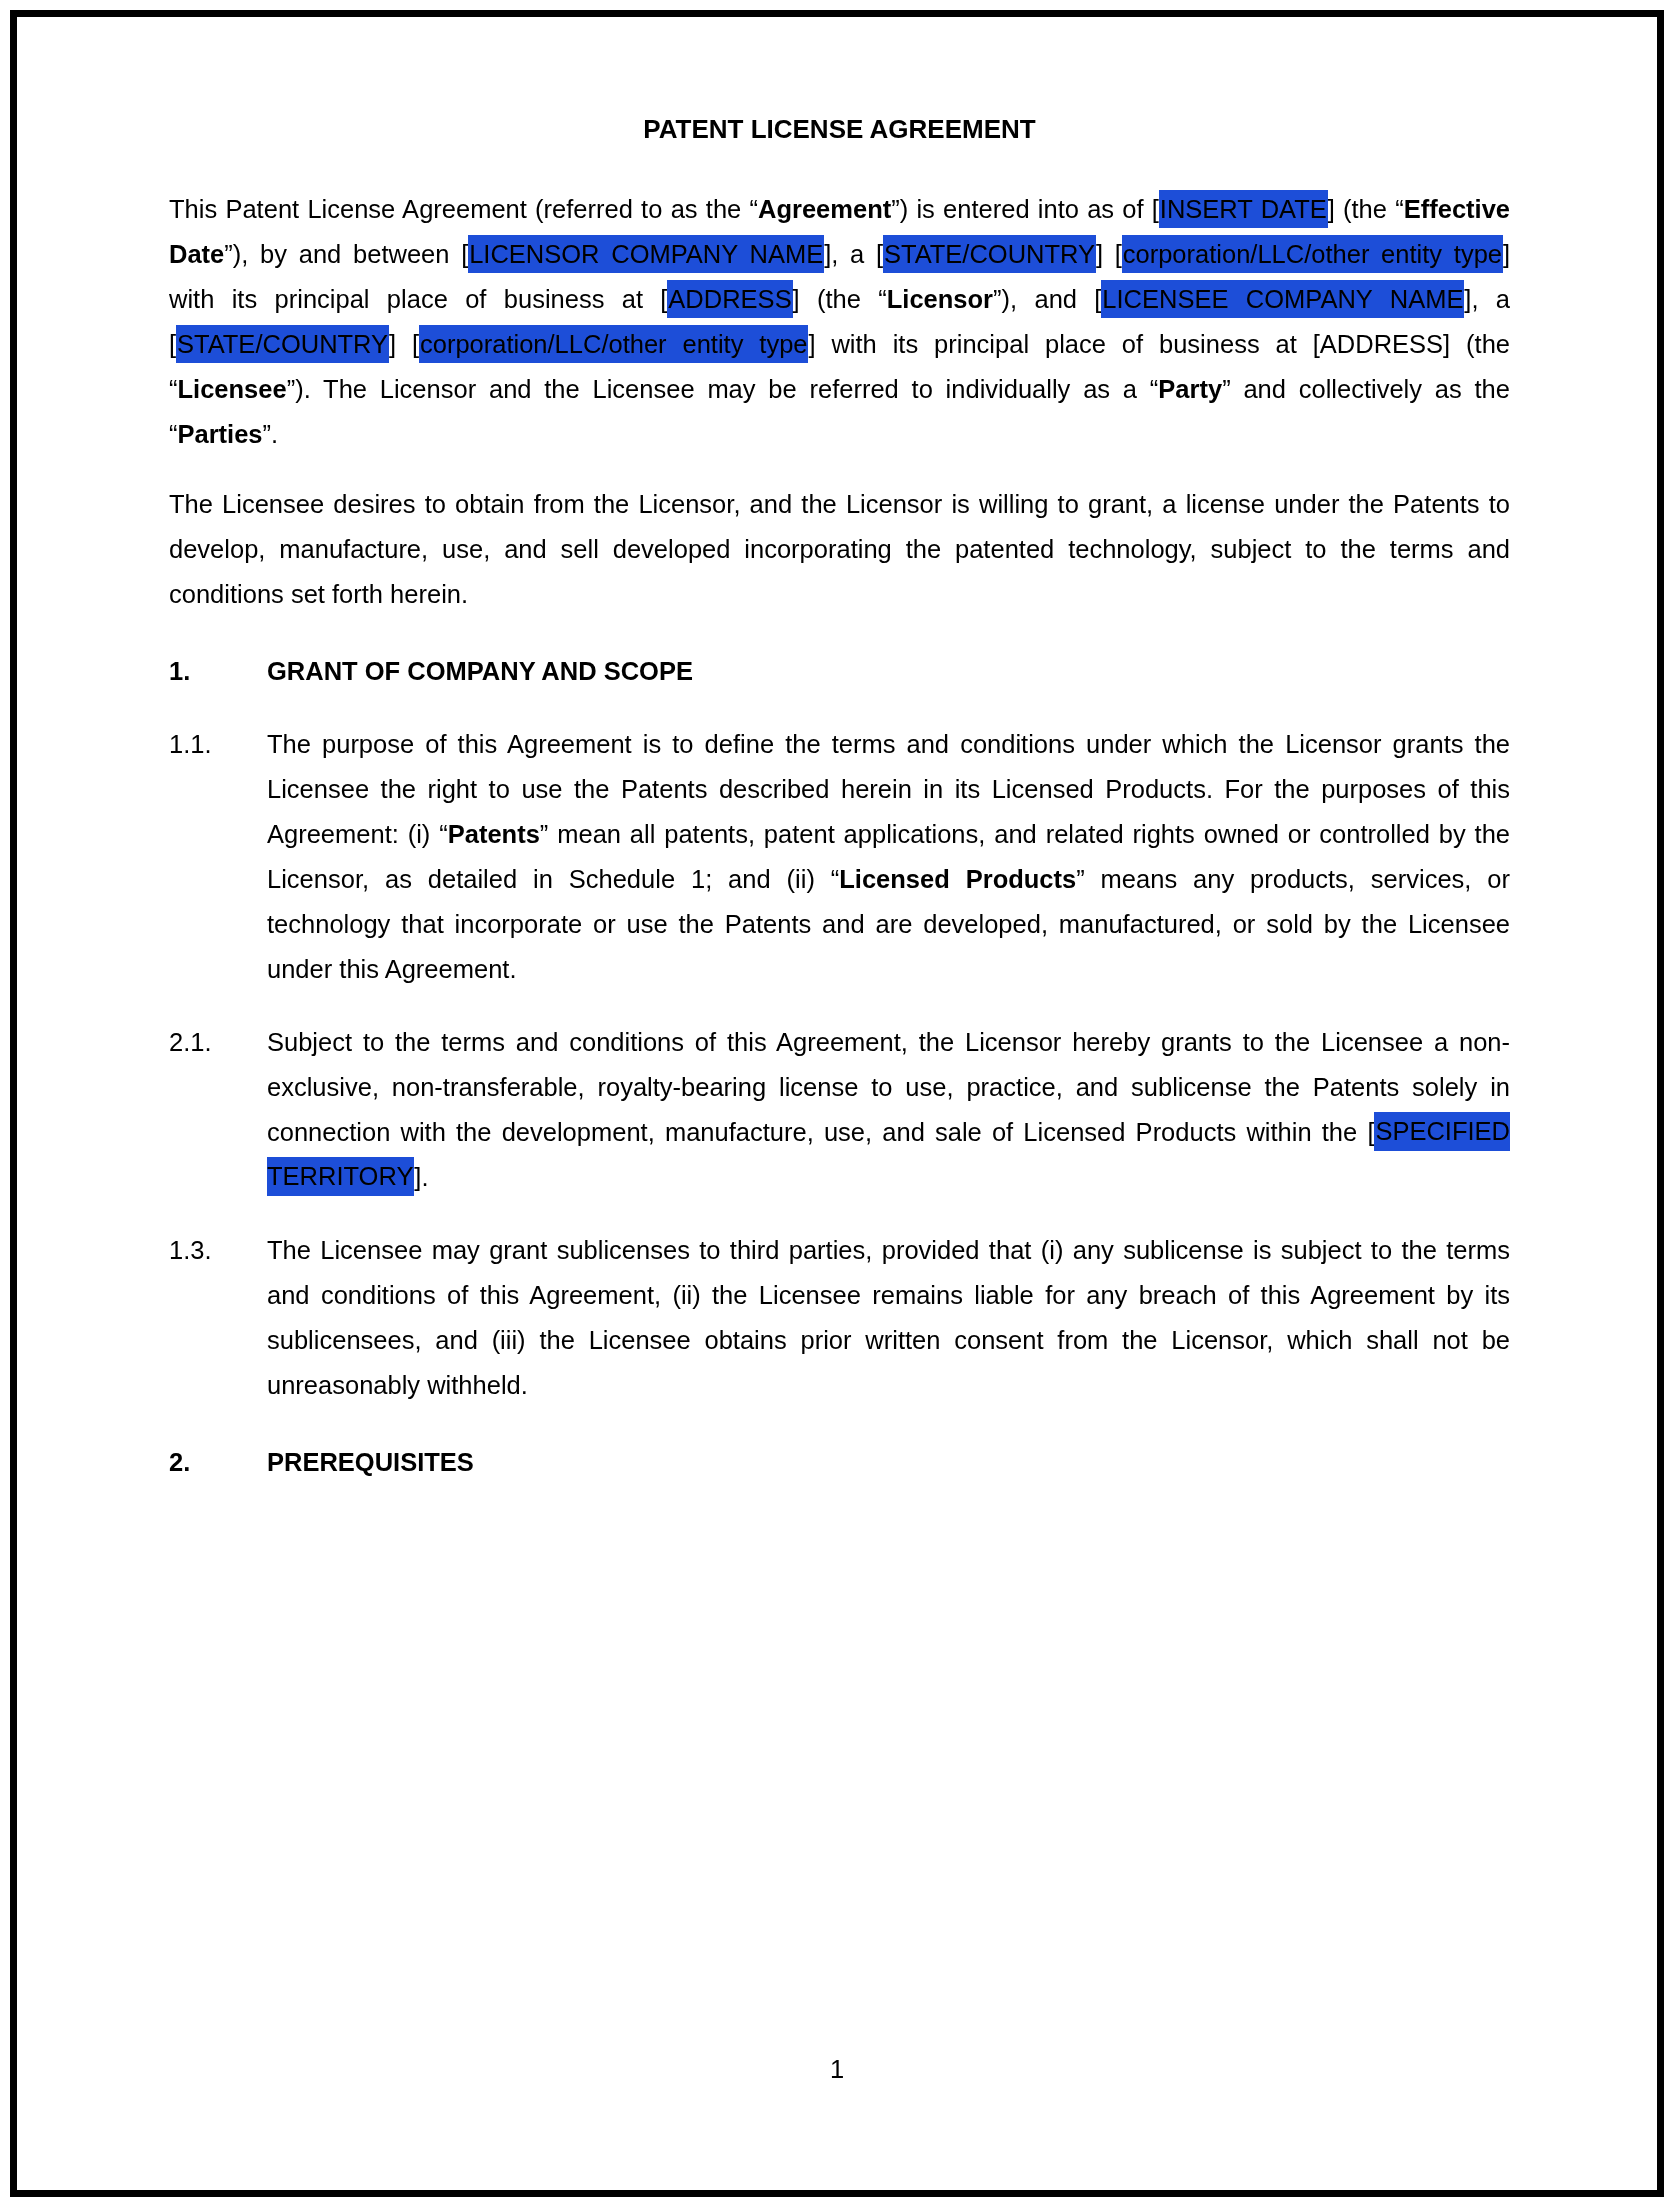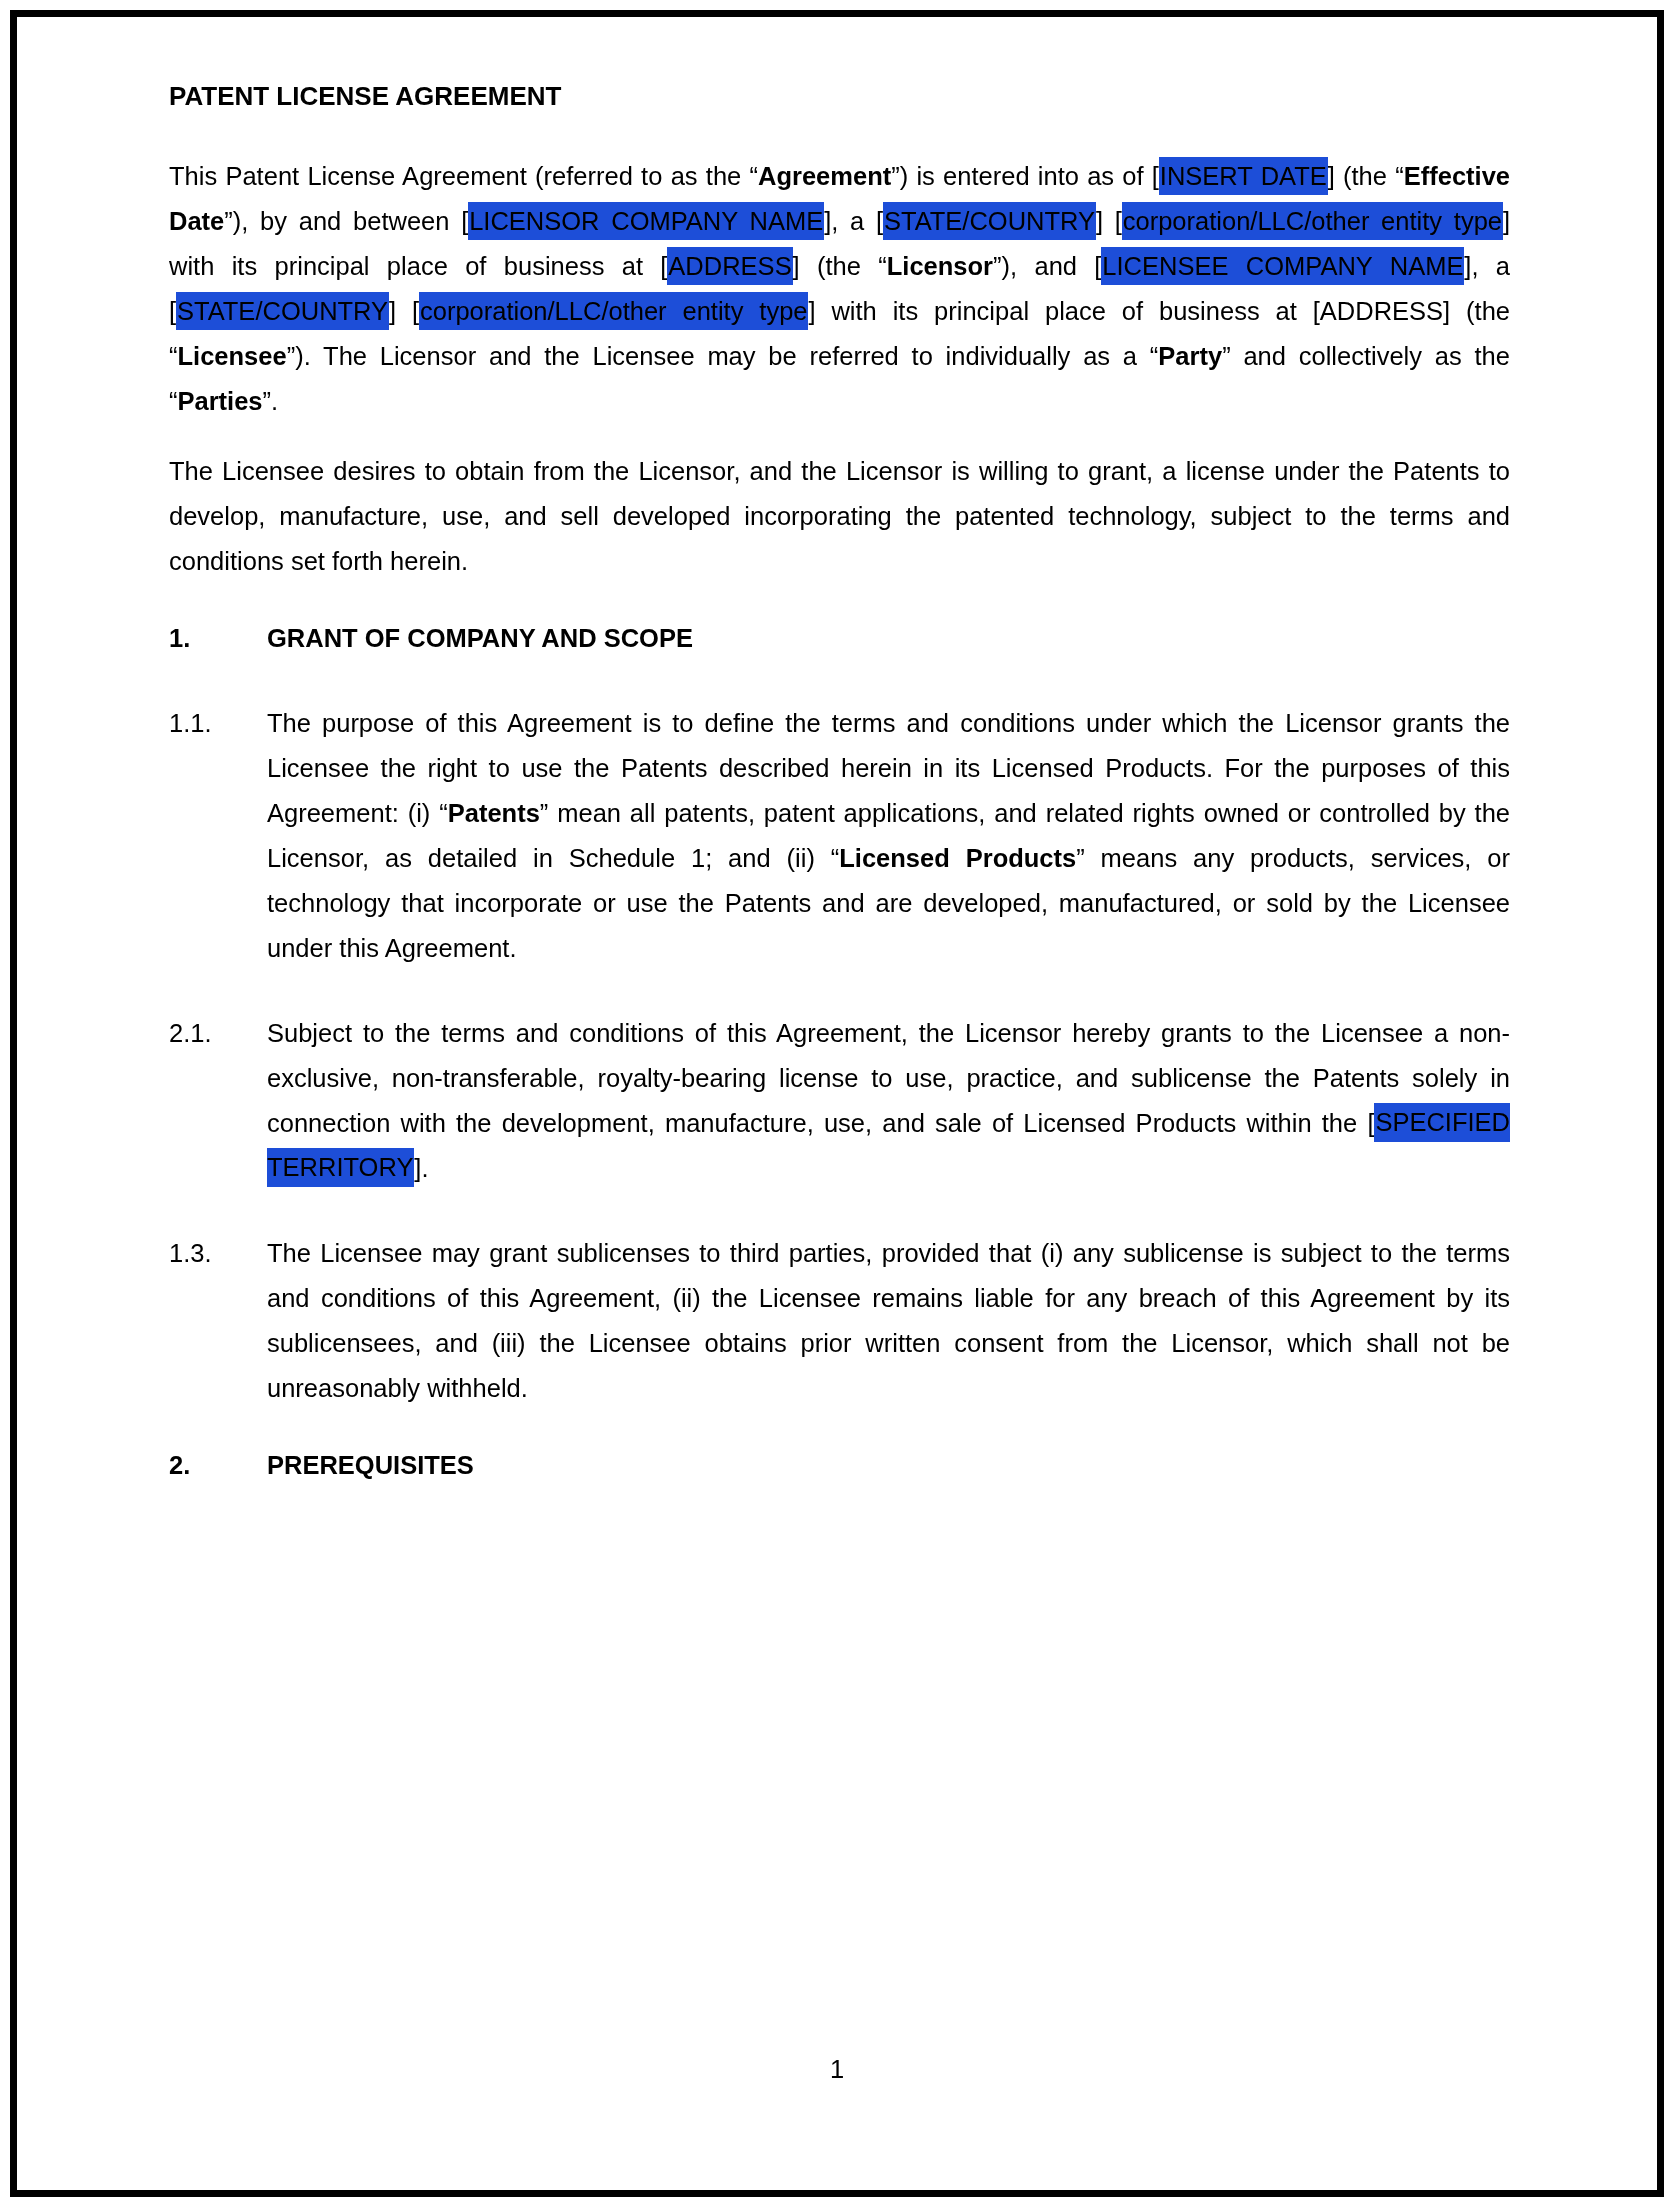--- a/index.html
+++ b/index.html
@@ -16,38 +16,38 @@
     left: 9.7px; top: 9.7px; right: 9.7px; bottom: 9.7px;
     border: 7px solid #000000;
     pointer-events: none;
   }
   .doc {
     position: absolute;
     left: 169px; top: 0;
     width: 1341px;
   }
   .title {
-    margin-top: 79px;
-    text-align: left;
+    margin-top: 112px;
+    text-align: center;
     font-weight: bold;
     font-size: 26px;
     line-height: 35px;
   }
   p.para {
     font-size: 25.5px;
     line-height: 45px;
     text-align: justify;
     margin: 24.6px 0 0 0;
   }
   p.para.first { margin-top: 40px; }
   .row {
     display: flex;
     font-size: 25.5px;
     line-height: 45px;
-    margin-top: 40px;
+    margin-top: 28px;
   }
   .row.heading-row { margin-top: 32px; font-weight: bold; }
   .row .num { flex: 0 0 98px; }
   .row .body { flex: 1; text-align: justify; }
   .hl { background: #1d4ed8; padding: 5.3px 0.9px; }
   .b { font-weight: bold; }
   .page-number {
     position: absolute;
     top: 2047px; left: 0; right: 0;
     text-align: center;

